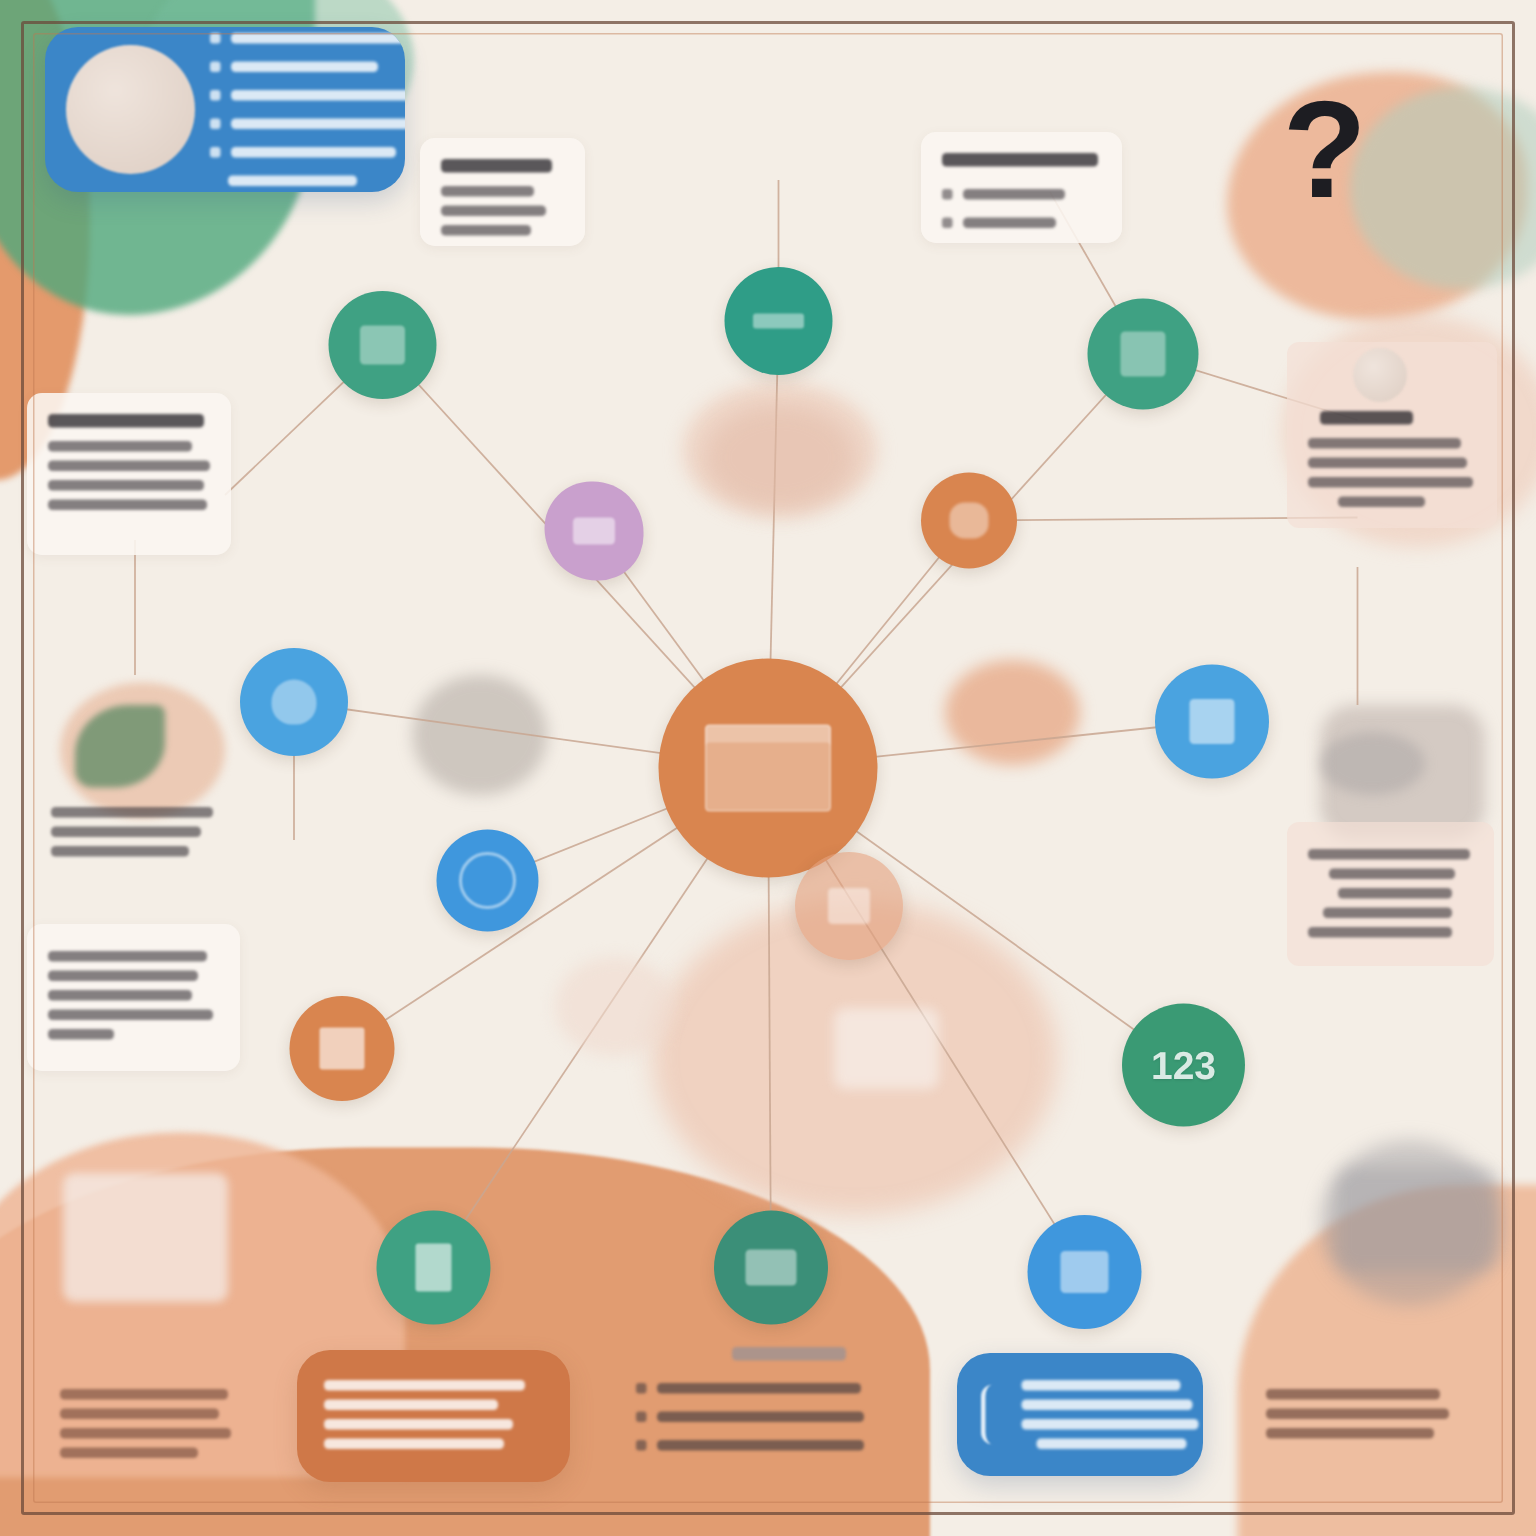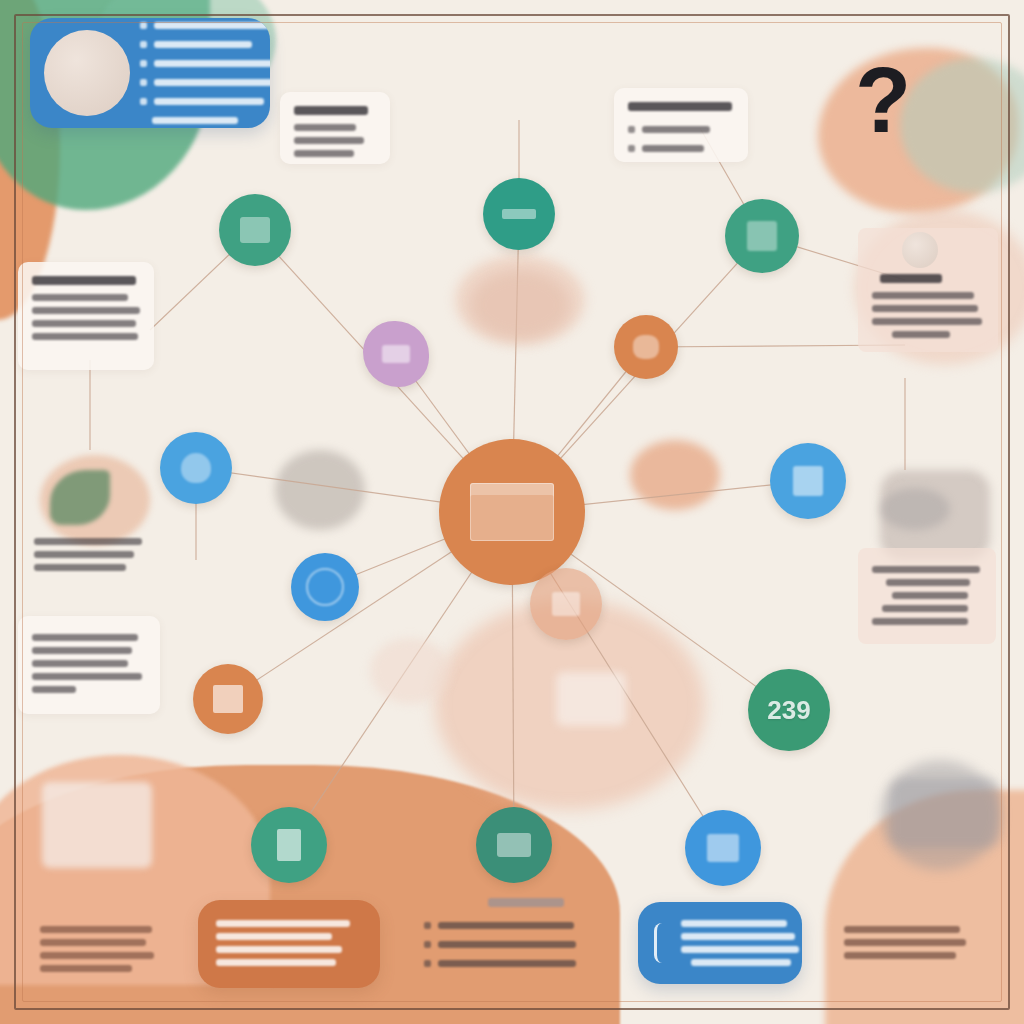--- a/index.html
+++ b/index.html
@@ -178,21 +178,21 @@
     <span style="width:34px;height:24px;background:rgba(255,255,255,.45);border-radius:3px;filter:blur(.7px);"></span>
   </div>
 
   <div class="node" style="left:685px;top:810px;width:76px;height:76px;background:#3f97dd;">
     <span class="halo"></span>
     <span style="width:32px;height:28px;background:rgba(255,255,255,.5);border-radius:3px;filter:blur(.8px);"></span>
   </div>
 
   <div class="node" style="left:748px;top:669px;width:82px;height:82px;background:#3a9a74;">
     <span class="halo"></span>
-    <span class="glyph">239</span>
+    <span class="glyph">123</span>
   </div>
 
   <div class="node" style="left:770px;top:443px;width:76px;height:76px;background:#4aa3e0;">
     <span style="width:30px;height:30px;background:rgba(255,255,255,.52);border-radius:3px;filter:blur(.8px);"></span>
   </div>
 
   <div class="node" style="left:530px;top:568px;width:72px;height:72px;background:rgba(226,160,125,.6);">
     <span style="width:28px;height:24px;background:rgba(255,255,255,.45);border-radius:3px;filter:blur(1.1px);"></span>
   </div>
 

